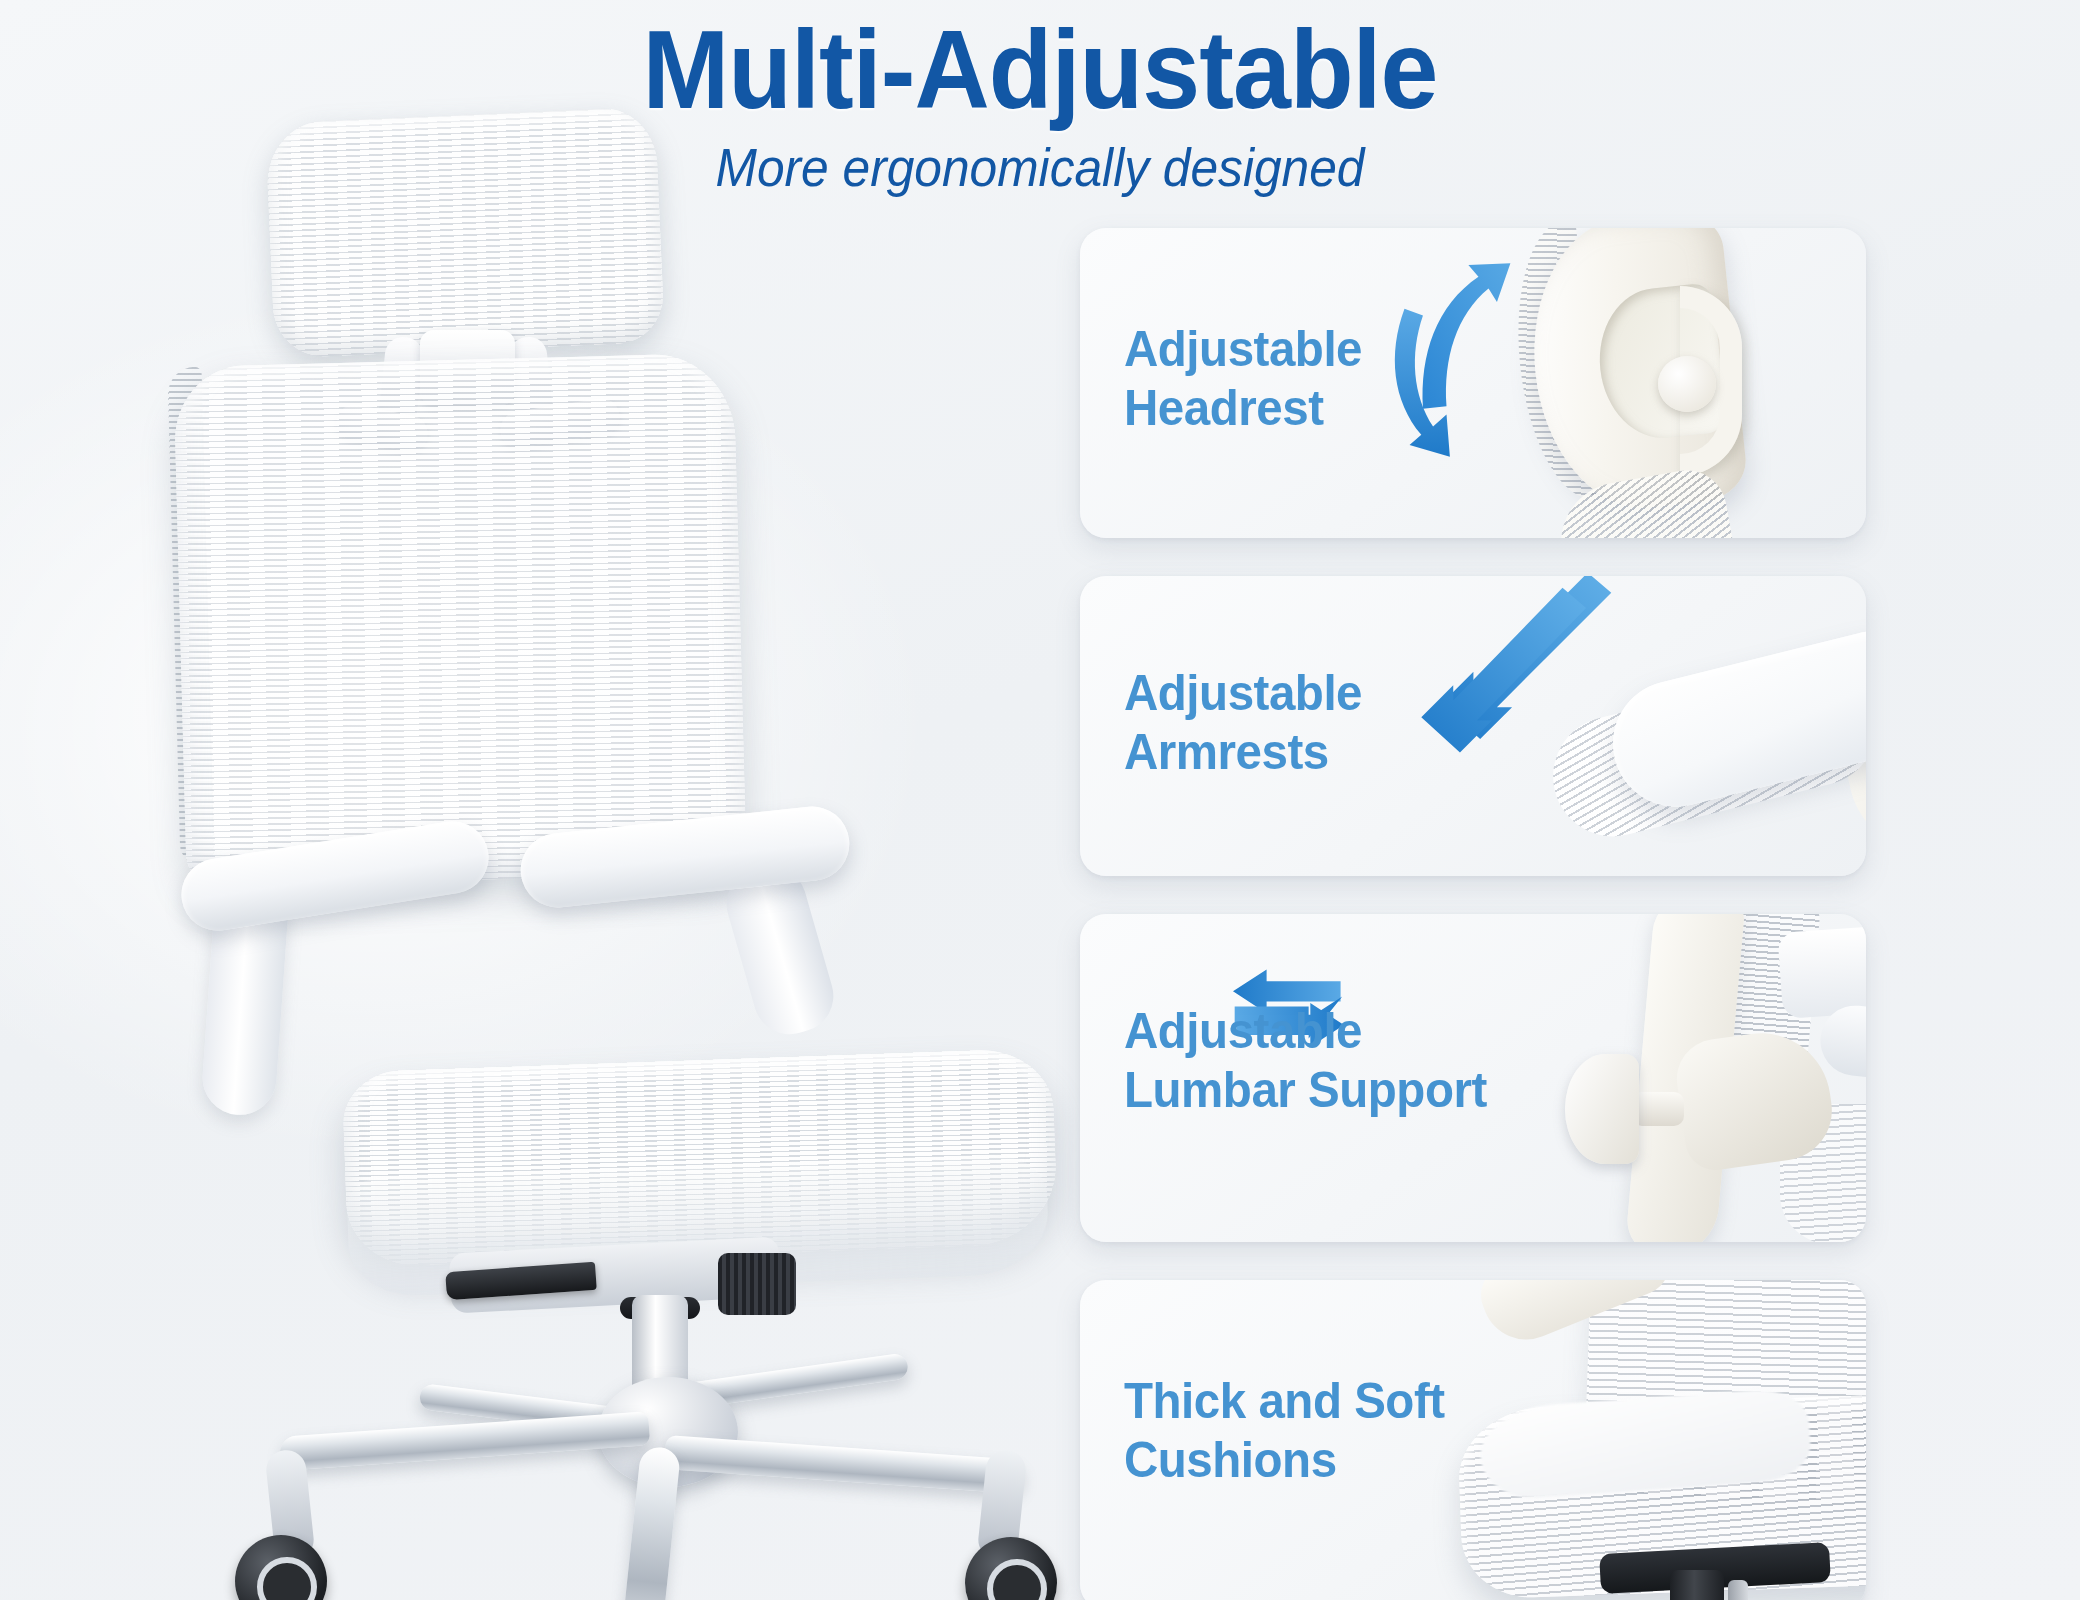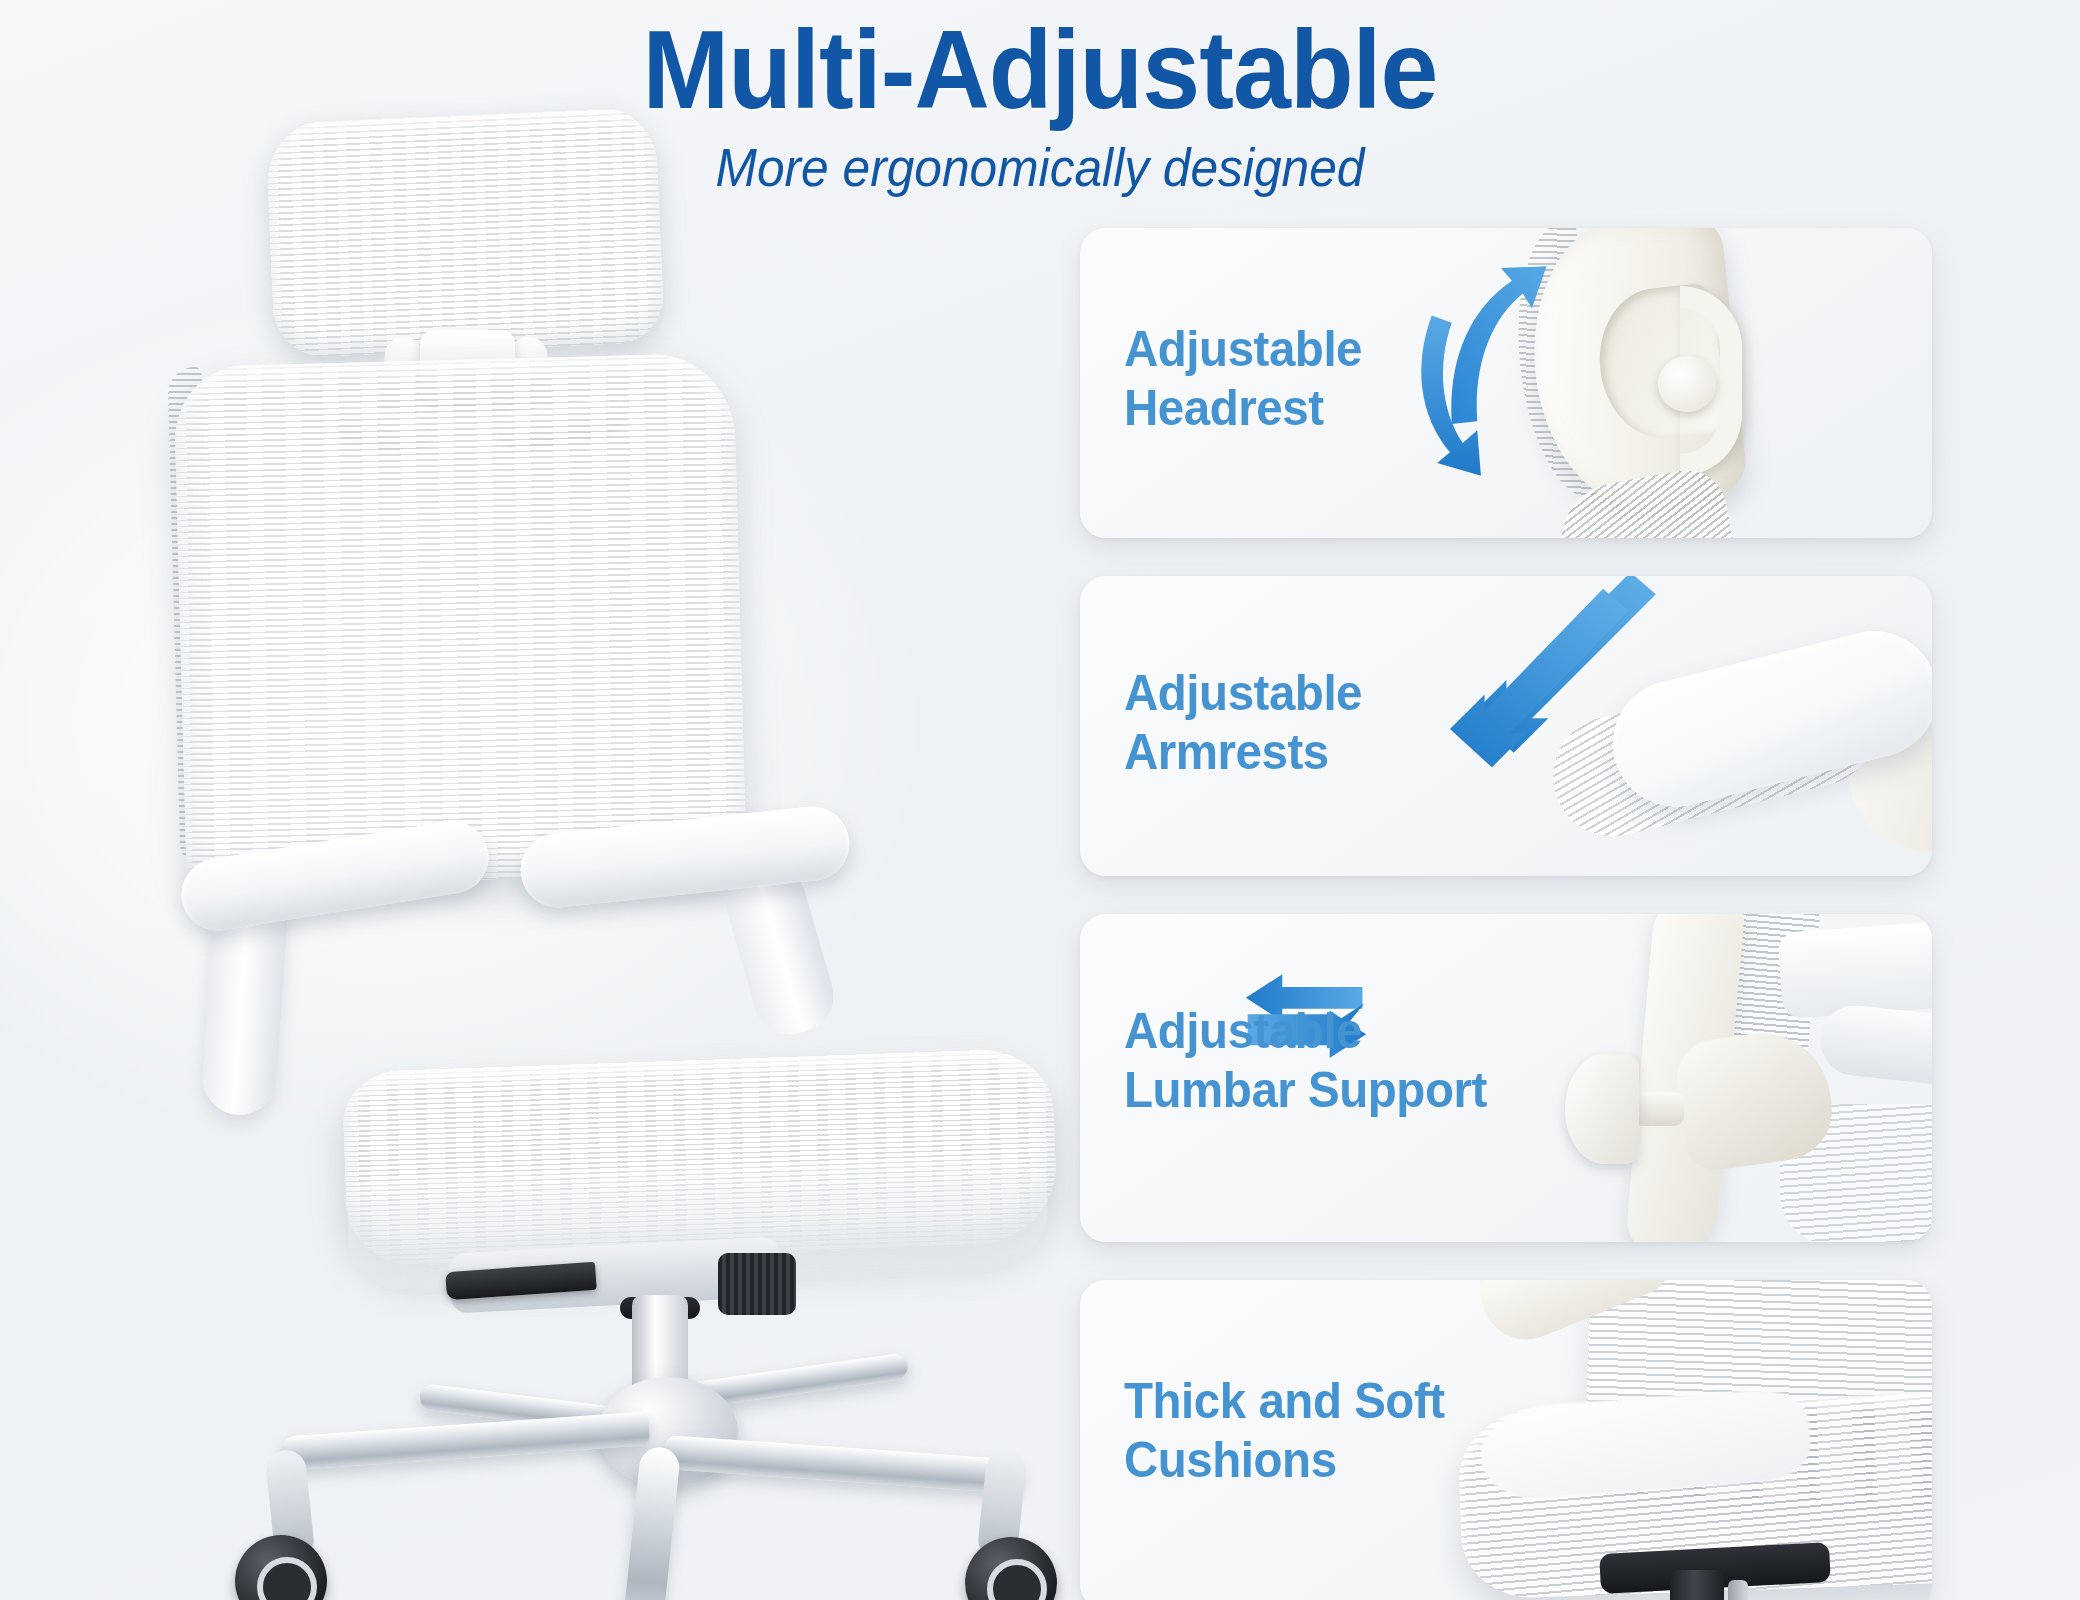--- a/index.html
+++ b/index.html
@@ -181,21 +181,21 @@
     content:""; position:absolute; left:24%; top:24%; width:52%; height:52%;
     border-radius:50%; border:6px solid #d7dce2; background:#2a2d31;
   }
   #caster-1 { left:115px; top:1430px; width:92px; height:92px; }
   #caster-2 { left:845px; top:1432px; width:92px; height:92px; }
 
   
   #cards { position:absolute; left:1080px; top:228px; width:935px; }
   .card {
     position:relative;
-    width:852px;
+    width:786px;
     background:linear-gradient(145deg,#fbfcfd 0%,#f4f6f8 55%,#eef1f4 100%);
     border-radius:26px;
     box-shadow:0 10px 26px rgba(120,132,150,.16), 0 2px 5px rgba(120,132,150,.10);
     overflow:hidden;
     margin-bottom:38px;
   }
   .card-label {
     position:absolute;
     left:44px;
     font-family:"Liberation Sans", sans-serif;

